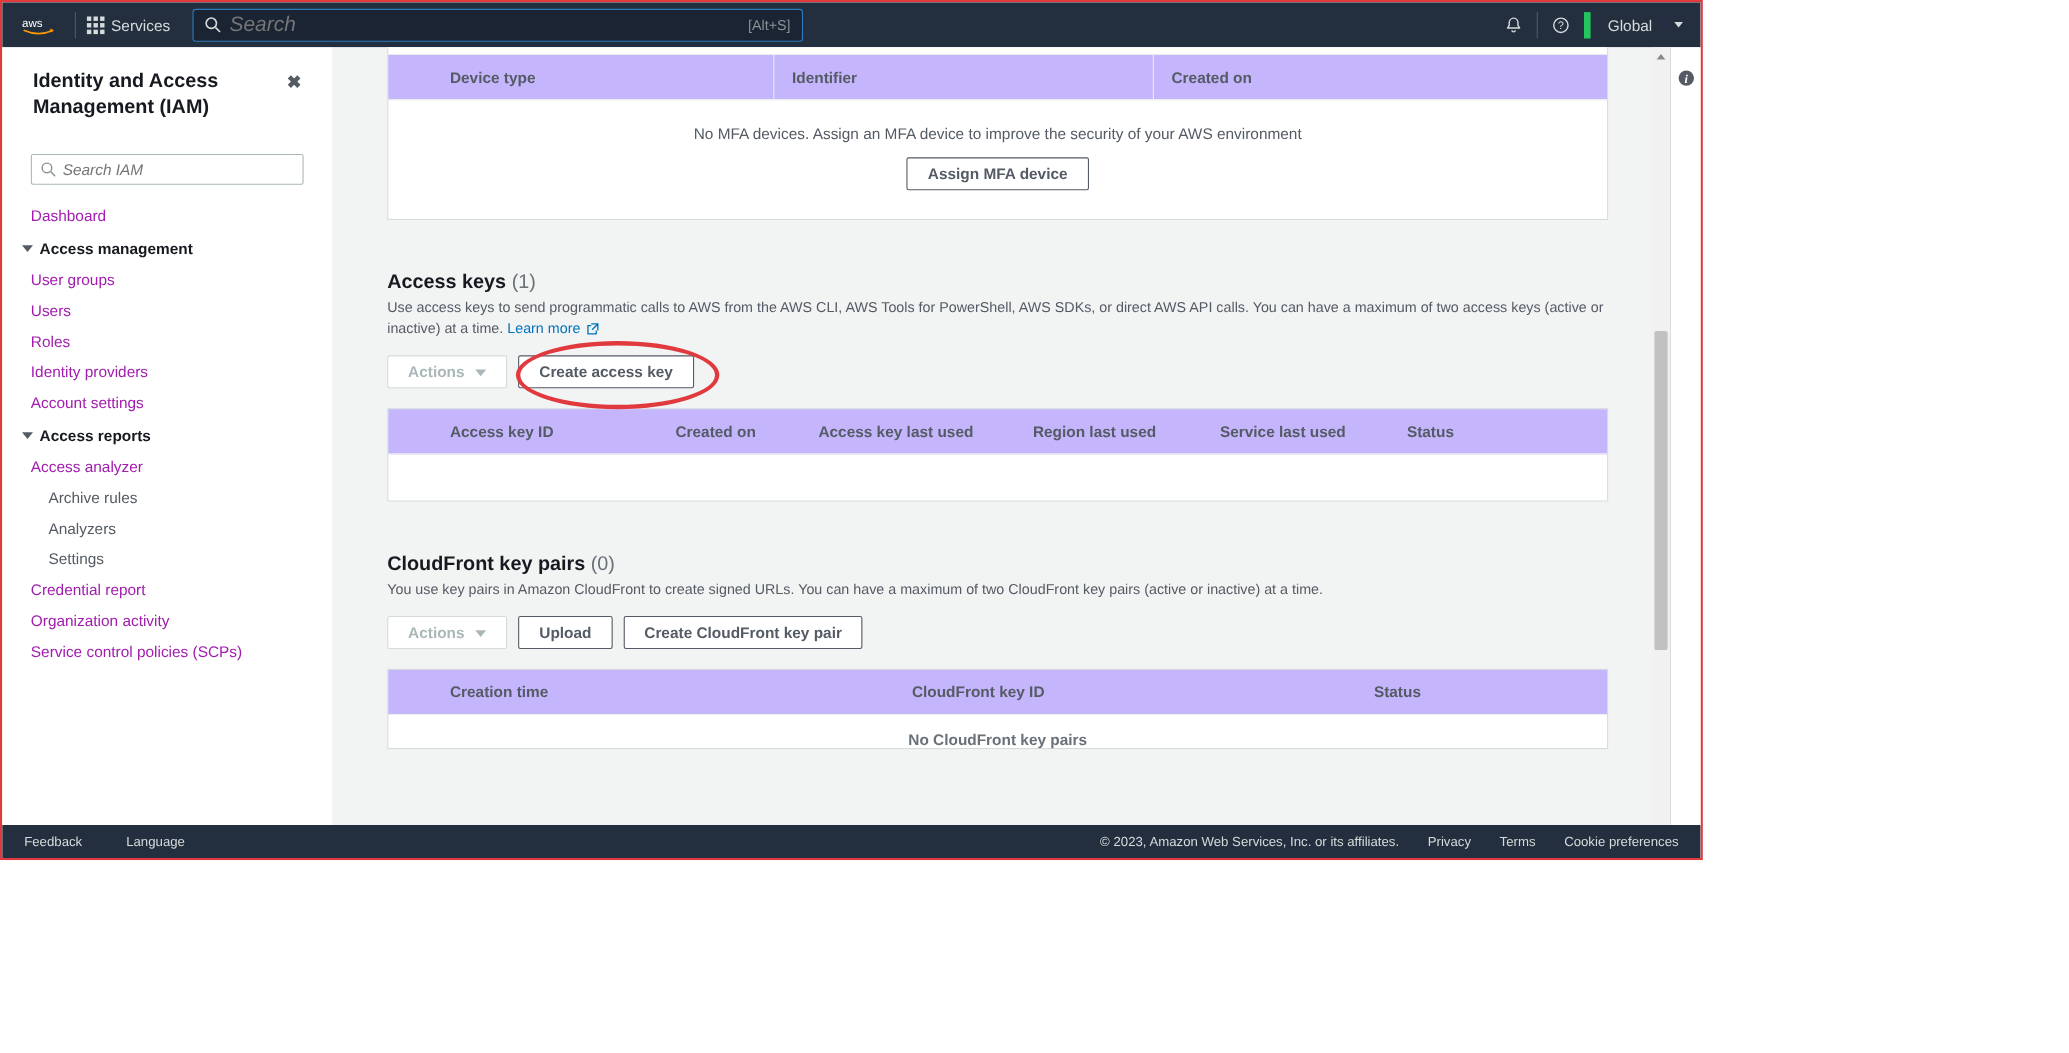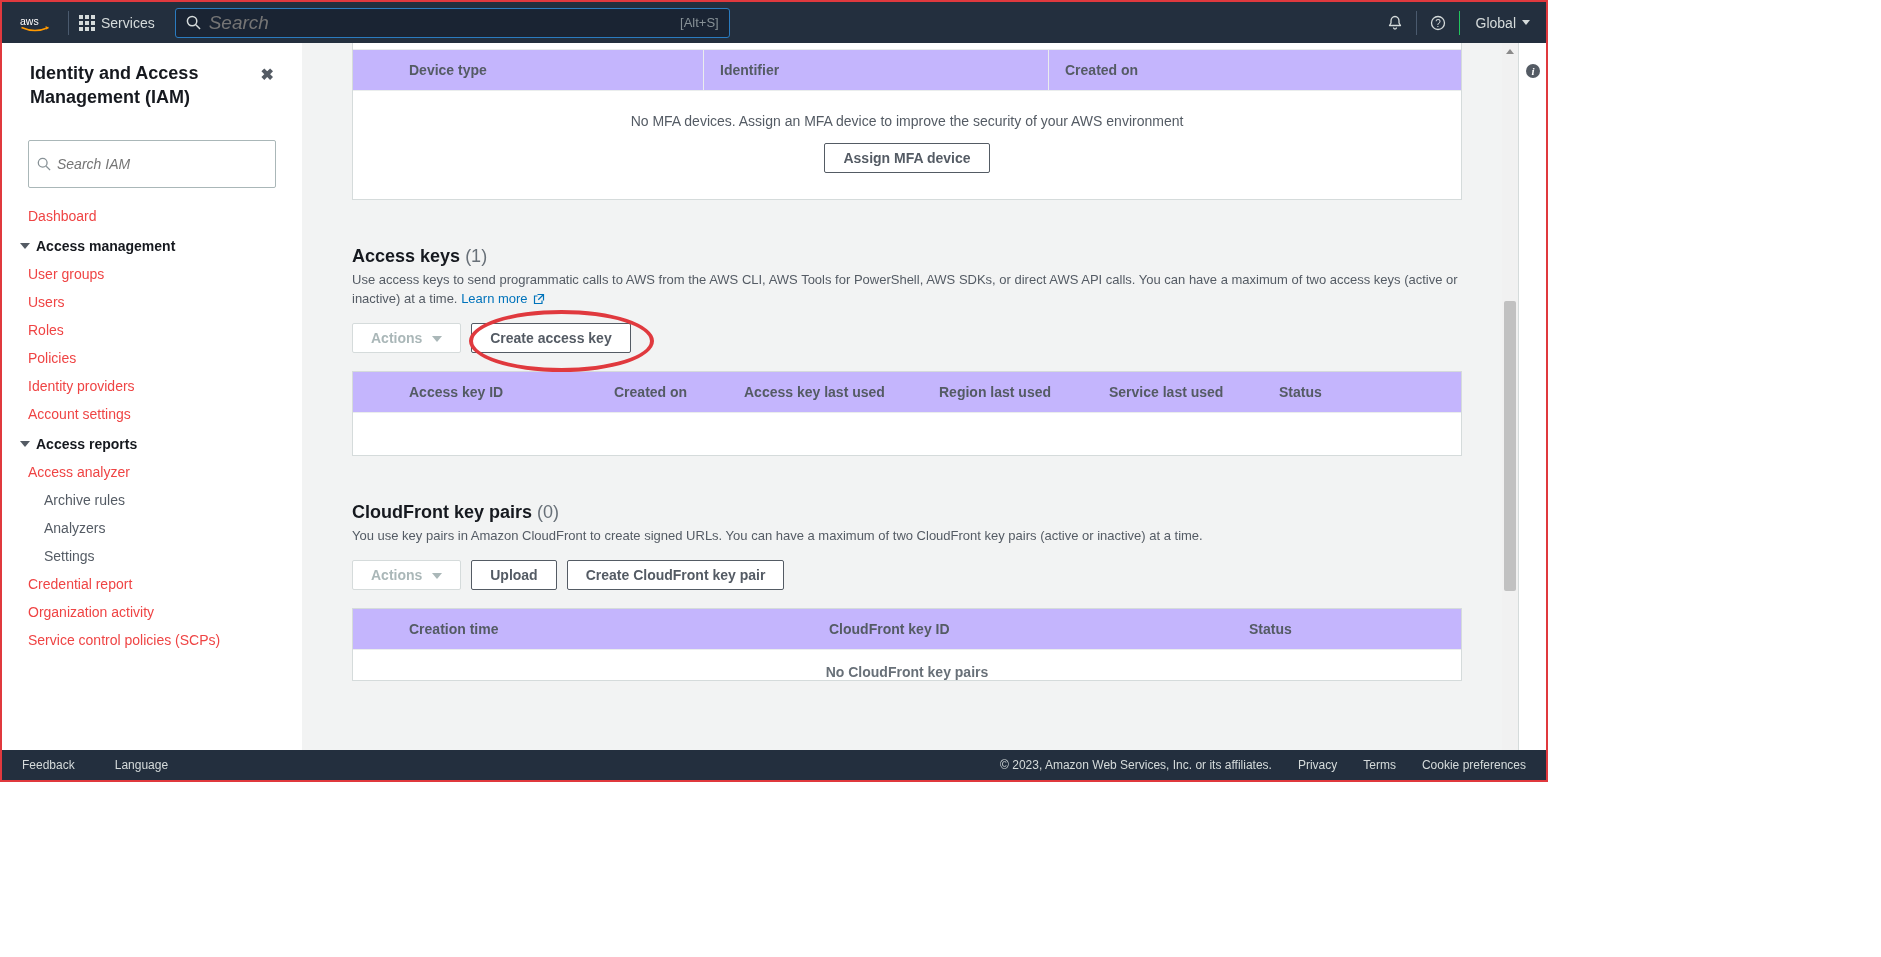--- a/index.html
+++ b/index.html
@@ -13,32 +13,32 @@
 .services-btn { display:flex; align-items:center; gap:6px; padding:0 10px; color:#d5dbdb; cursor:pointer; border-left:1px solid #4a5a6e; height:24px; }
 .grid-dots { display:grid; grid-template-columns:repeat(3,4px); grid-template-rows:repeat(3,4px); gap:2px; }
 .grid-dots span { width:4px; height:4px; background:#d5dbdb; }
 .search-wrap { flex:0 0 555px; margin-left:10px; }
 .search-box { background:#1a2433; border:1px solid #2a7bbf; border-radius:3px; height:30px; display:flex; align-items:center; padding:0 10px; color:#879196; }
 .search-box input { flex:1; background:transparent; border:none; outline:none; color:#d5dbdb; font-size:19px; font-style:italic; }
 .search-box .hint { color:#879196; font-size:13px; font-style:normal; }
 .topnav-right { margin-left:auto; display:flex; align-items:center; height:100%; }
 .topnav-icon { padding:0 13px; color:#d5dbdb; cursor:pointer; border-left:1px solid #4a5a6e; height:24px; display:flex; align-items:center; }
 .topnav-icon.first { border-left:none; }
-.global-btn { padding:0 16px; color:#d5dbdb; cursor:pointer; border-left:1px solid #22c55e; height:24px; display:flex; align-items:center; gap:6px; }
+.global-btn { padding:0 16px; color:#d5dbdb; cursor:pointer; border-left:6px solid #22c55e; height:24px; display:flex; align-items:center; gap:20px; }
 
 
 .page { display:flex; height:calc(100% - 41px - 30px); }
 .sidebar { width:300px; background:#fff; padding:18px 0 18px 0; overflow-y:auto; }
 .sidebar-header { display:flex; align-items:flex-start; justify-content:space-between; padding:0 28px 18px 28px;gap:44px; }
 .sidebar-title { font-size:18px; font-weight:700; line-height:1.35; color:#16191f; }
 .close-x { font-size:16px; font-weight:700; color:#545b64; cursor:pointer; margin-top:4px; }
 .sidebar-search { margin:12px 26px 14px 26px; }
-.sidebar-search-box { border:1px solid #aab7b8; border-radius:2px; height:48px; display:flex; align-items:center; padding:0 8px; color:#879196; }
+.sidebar-search-box { border:1px solid #aab7b8; border-radius:2px; height:28px; display:flex; align-items:center; padding:0 8px; color:#879196; }
 .sidebar-search-box input { border:none; outline:none; flex:1; font-size:14px; font-style:italic; color:#545b64; }
-.nav-item { padding:6px 26px; color:#ef4444; cursor:pointer; font-size:14px; }
+.nav-item { padding:6px 26px; color:#a21caf; cursor:pointer; font-size:14px; }
 .nav-section { padding:8px 18px 6px 18px; font-weight:700; color:#16191f; display:flex; align-items:center; gap:6px; cursor:pointer; }
 .caret-down { width:0; height:0; border-left:5px solid transparent; border-right:5px solid transparent; border-top:6px solid #545b64; }
 .nav-sub { padding:6px 26px 6px 42px; color:#545b64; cursor:pointer; font-size:14px; }
 
 .main { flex:1; background:#f2f3f3; position:relative; overflow:hidden; display:flex; }
 .main-scroll { flex:1; overflow-y:auto; padding:0 40px 0 50px; }
 .panel { background:#fff; border:1px solid #d5dbdb; margin-bottom:28px; }
 .panel .thead { display:flex; border-bottom:1px solid #eaeded; background:#c4b5fd; }
 .th { padding:12px 16px; font-weight:700; color:#545b64; font-size:14px; }
 .empty-block { text-align:center; padding:22px 0 26px 0; color:#545b64; }
@@ -143,21 +143,20 @@
       </div>
       <div class="nav-item">Dashboard</div>
 
       <div class="nav-section">
         <span class="caret-down"></span>
         <span>Access management</span>
       </div>
       <div class="nav-item">User groups</div>
       <div class="nav-item">Users</div>
       <div class="nav-item">Roles</div>
-      <div class="nav-item">Policies</div>
       <div class="nav-item">Identity providers</div>
       <div class="nav-item">Account settings</div>
 
       <div class="nav-section">
         <span class="caret-down"></span>
         <span>Access reports</span>
       </div>
       <div class="nav-item">Access analyzer</div>
       <div class="nav-sub">Archive rules</div>
       <div class="nav-sub">Analyzers</div>

